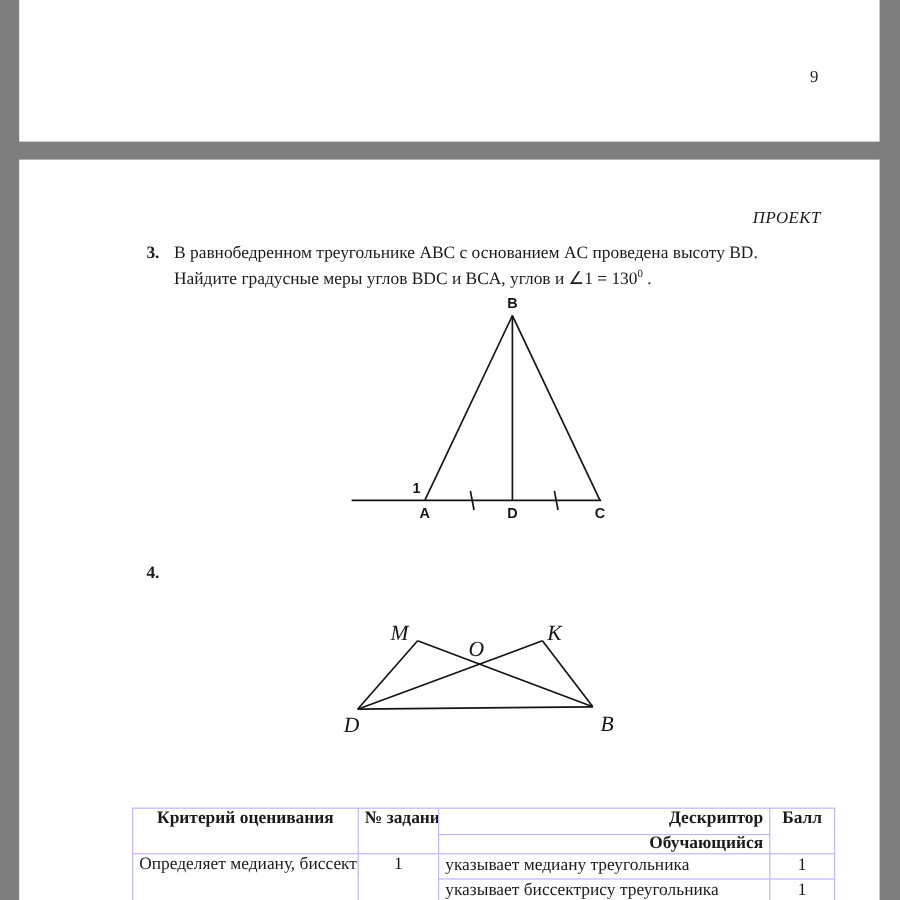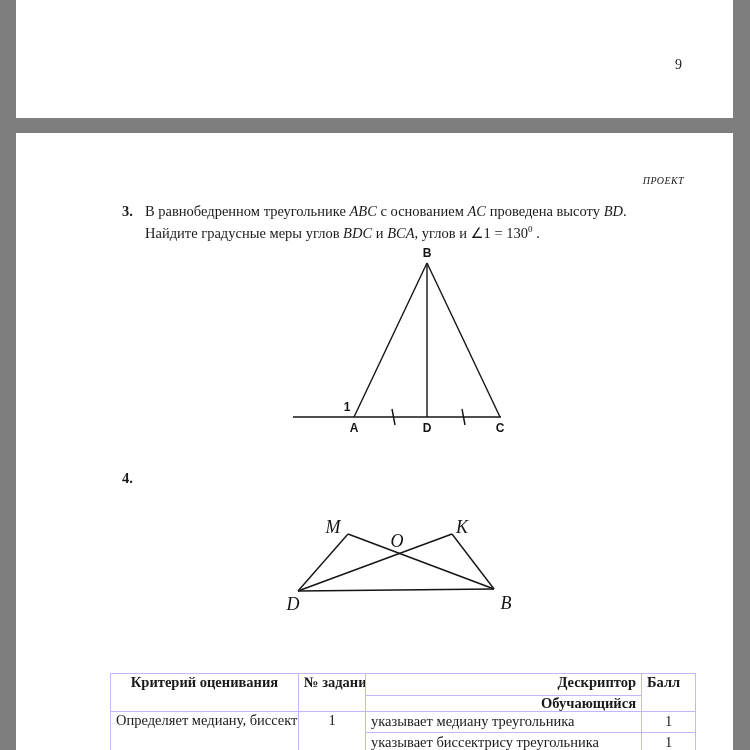--- a/index.html
+++ b/index.html
@@ -6,27 +6,27 @@
   body{
     width:750px;height:750px;overflow:hidden;position:relative;
     background:#7e7e7e;
     font-family:"Liberation Serif", serif;
     color:#1a1a1a;
   }
   .page{position:absolute;left:16px;width:717px;background:#ffffff;}
   .page-prev{top:0;height:118px;}
   .page-main{top:133px;height:660px;}
   .page-number{position:absolute;top:57px;right:51px;font-size:14px;}
-  .doc-label{position:absolute;top:42px;right:49px;font-size:10px;font-style:italic;letter-spacing:.4px;}
+  .doc-label{position:absolute;top:42px;right:49px;font-size:14px;font-style:italic;letter-spacing:.4px;}
   .problem{position:absolute;left:106px;width:590px;font-size:14.5px;line-height:22px;}
   .problem .num{position:absolute;left:0;top:0;font-weight:bold;}
   .problem .lines{margin-left:23px;}
   .p3{top:67px;}
   .p4{top:334px;}
-  .it{font-style:italic;}
+  .it{}
   .sup{vertical-align:super;font-size:9px;line-height:0;}
   svg.fig{position:absolute;}
   svg.fig1{left:274px;top:112px;}
   svg.fig2{left:264px;top:379px;}
   .figline{stroke:#141414;stroke-width:1.4;fill:none;}
   .lbl-sans{font-family:"Liberation Sans", sans-serif;font-weight:bold;font-size:12px;fill:#141414;}
   .lbl-serif{font-family:"Liberation Serif", serif;font-style:italic;font-size:18px;fill:#141414;}
   table.rubric{
     position:absolute;left:94px;top:540px;width:585px;
     border-collapse:collapse;table-layout:fixed;
@@ -34,21 +34,21 @@
   }
   table.rubric th, table.rubric td{
     border:1px solid #c4b5fd;padding:0 5px;vertical-align:top;
     overflow:hidden;white-space:nowrap;
   }
   table.rubric th{font-weight:bold;}
   th.criteria-h{text-align:center;padding-top:2px;}
   th.taskno-h{text-align:center;white-space:normal;line-height:17px;padding-top:2px;}
   th.descriptor-h{text-align:right;height:21px;padding-top:2px;}
   th.student-h{text-align:right;height:15px;line-height:14px;}
-  th.score-h{text-align:left;padding-top:2px;}
+  th.score-h{text-align:center;padding-top:2px;}
   td.criteria-cell{white-space:normal;line-height:17.5px;padding-top:1px;}
   td.taskno-cell{text-align:center;vertical-align:middle;}
   td.descriptor-cell{height:20px;line-height:18px;padding-top:1px;}
   td.score-cell{text-align:center;line-height:18px;padding-top:1px;}
   tr.row-b td.descriptor-cell{height:17px;}
 </style>
 </head>
 <body>
 
 <div class="page page-prev">

